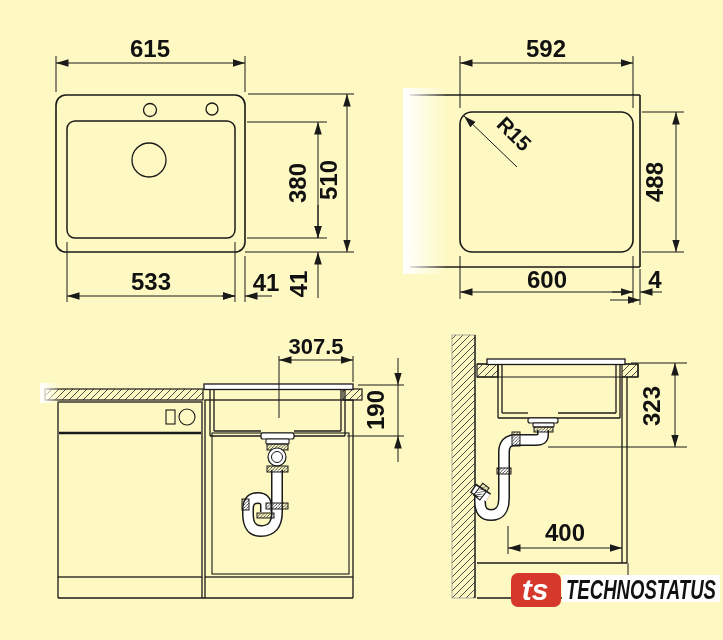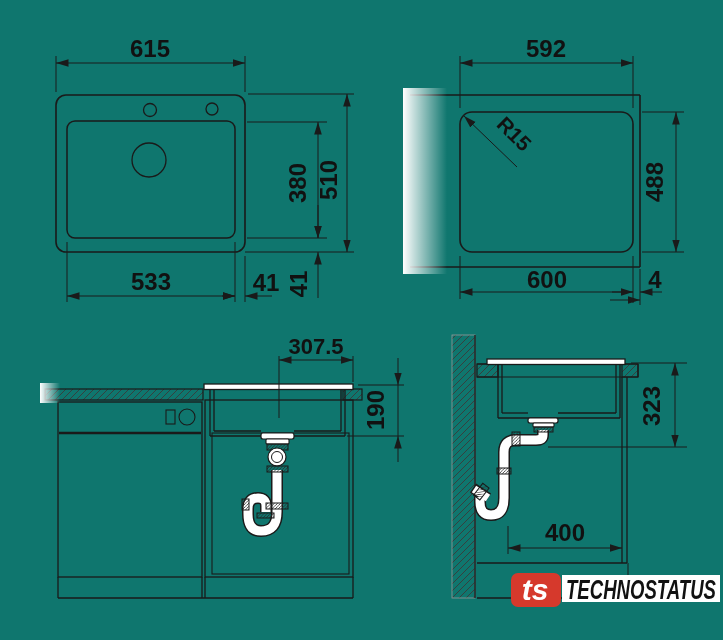--- a/index.html
+++ b/index.html
@@ -1,16 +1,16 @@
 <!DOCTYPE html>
 <html><head>
 <meta charset="utf-8">
 <style>
   html,body{margin:0;padding:0;background:#fff;}
-  .stage{position:relative;width:723px;height:640px;background:#0f766e;overflow:hidden;
+  .stage{position:relative;width:723px;height:640px;background:#fef9c3;overflow:hidden;
          font-family:"Liberation Sans",sans-serif;}
   svg{display:block;}
   svg text{font-family:"Liberation Sans",sans-serif;font-weight:bold;fill:#111;}
   .dim{font-size:24px;}
   .dim-small{font-size:22px;}
   .rad{font-size:21px;}
   .ts-badge-text{font-size:30px;font-style:italic;fill:#fff;}
   .brand{font-size:27px;font-style:italic;}
 </style>
 </head>

